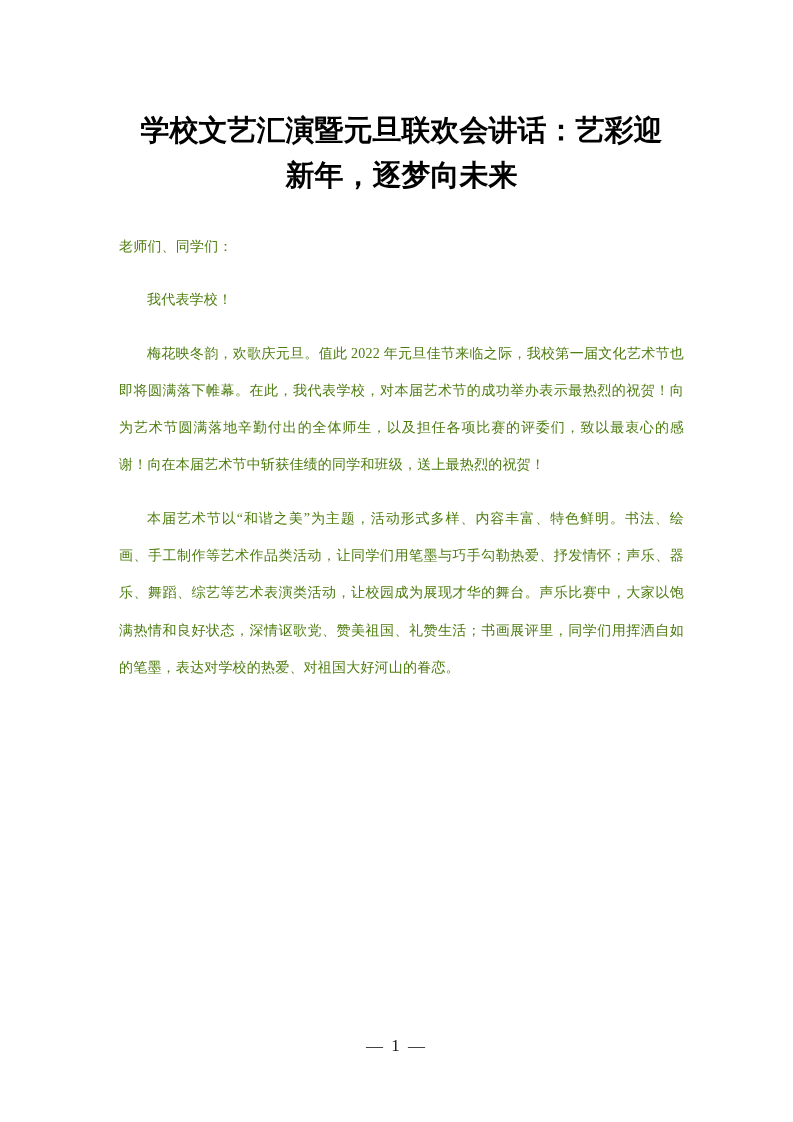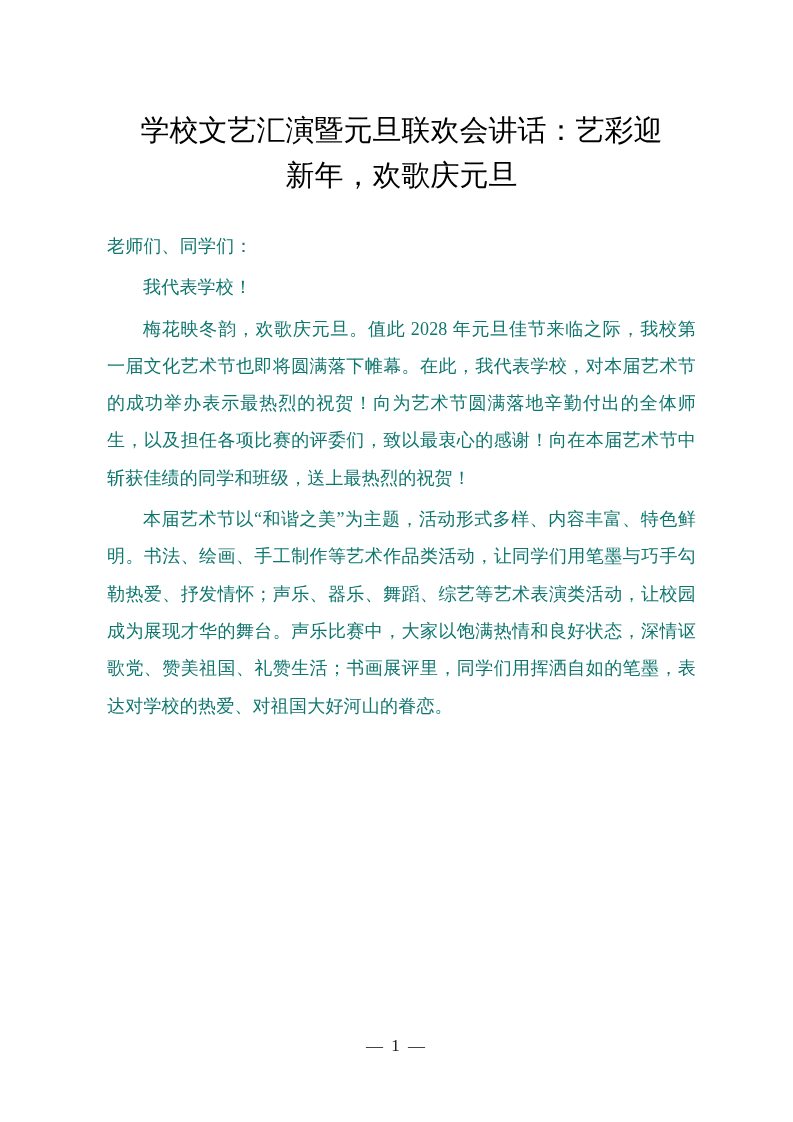--- a/index.html
+++ b/index.html
@@ -31,41 +31,41 @@
     top: 0;
     width: 597px;
   }
 
   
   .doc-title {
     margin: 0;
     padding-top: 108px;
     text-align: center;
     font-family: "DejaVu Sans", "Liberation Sans", sans-serif;
-    font-weight: normal;
+    font-weight: bold;
     font-size: 29px;
     line-height: 45px;
     letter-spacing: 0px;
     color: #000000;
   }
 
   
   .body-block {
     margin-top: 30px;
   }
 
   .para {
-    margin: 4px;
+    margin: 16px;
     font-family: "Liberation Serif", "DejaVu Serif", serif;
-    font-size: 18px;
+    font-size: 14px;
     line-height: 37.3px;
     text-align: justify;
     text-align-last: left;
     text-justify: inter-character;
-    color: #0f766e;
+    color: #4d7c0f;
     word-break: break-all;
     letter-spacing: 0.2px;
   }
 
   .para.indent {
     text-indent: 2em;
   }
 
   .para.noindent {
     text-indent: 0;
@@ -87,27 +87,27 @@
 </style>
 </head>
 <body>
 
 <div class="page">
 
   <div class="content">
 
     <h1 class="doc-title">
       <span>学校文艺汇演暨元旦联欢会讲话：艺彩迎</span><br>
-      <span>新年，欢歌庆元旦</span>
+      <span>新年，逐梦向未来</span>
     </h1>
 
     <div class="body-block">
       <p class="para noindent">老师们、同学们：</p>
       <p class="para indent">我代表学校！</p>
-      <p class="para indent">梅花映冬韵，欢歌庆元旦。值此 2028 年元旦佳节来临之际，我校第一届文化艺术节也即将圆满落下帷幕。在此，我代表学校，对本届艺术节的成功举办表示最热烈的祝贺！向为艺术节圆满落地辛勤付出的全体师生，以及担任各项比赛的评委们，致以最衷心的感谢！向在本届艺术节中斩获佳绩的同学和班级，送上最热烈的祝贺！</p>
+      <p class="para indent">梅花映冬韵，欢歌庆元旦。值此 2022 年元旦佳节来临之际，我校第一届文化艺术节也即将圆满落下帷幕。在此，我代表学校，对本届艺术节的成功举办表示最热烈的祝贺！向为艺术节圆满落地辛勤付出的全体师生，以及担任各项比赛的评委们，致以最衷心的感谢！向在本届艺术节中斩获佳绩的同学和班级，送上最热烈的祝贺！</p>
       <p class="para indent">本届艺术节以“和谐之美”为主题，活动形式多样、内容丰富、特色鲜明。书法、绘画、手工制作等艺术作品类活动，让同学们用笔墨与巧手勾勒热爱、抒发情怀；声乐、器乐、舞蹈、综艺等艺术表演类活动，让校园成为展现才华的舞台。声乐比赛中，大家以饱满热情和良好状态，深情讴歌党、赞美祖国、礼赞生活；书画展评里，同学们用挥洒自如的笔墨，表达对学校的热爱、对祖国大好河山的眷恋。</p>
     </div>
 
   </div>
 
   <div class="page-footer">
     <span>— 1 —</span>
   </div>
 
 </div>

